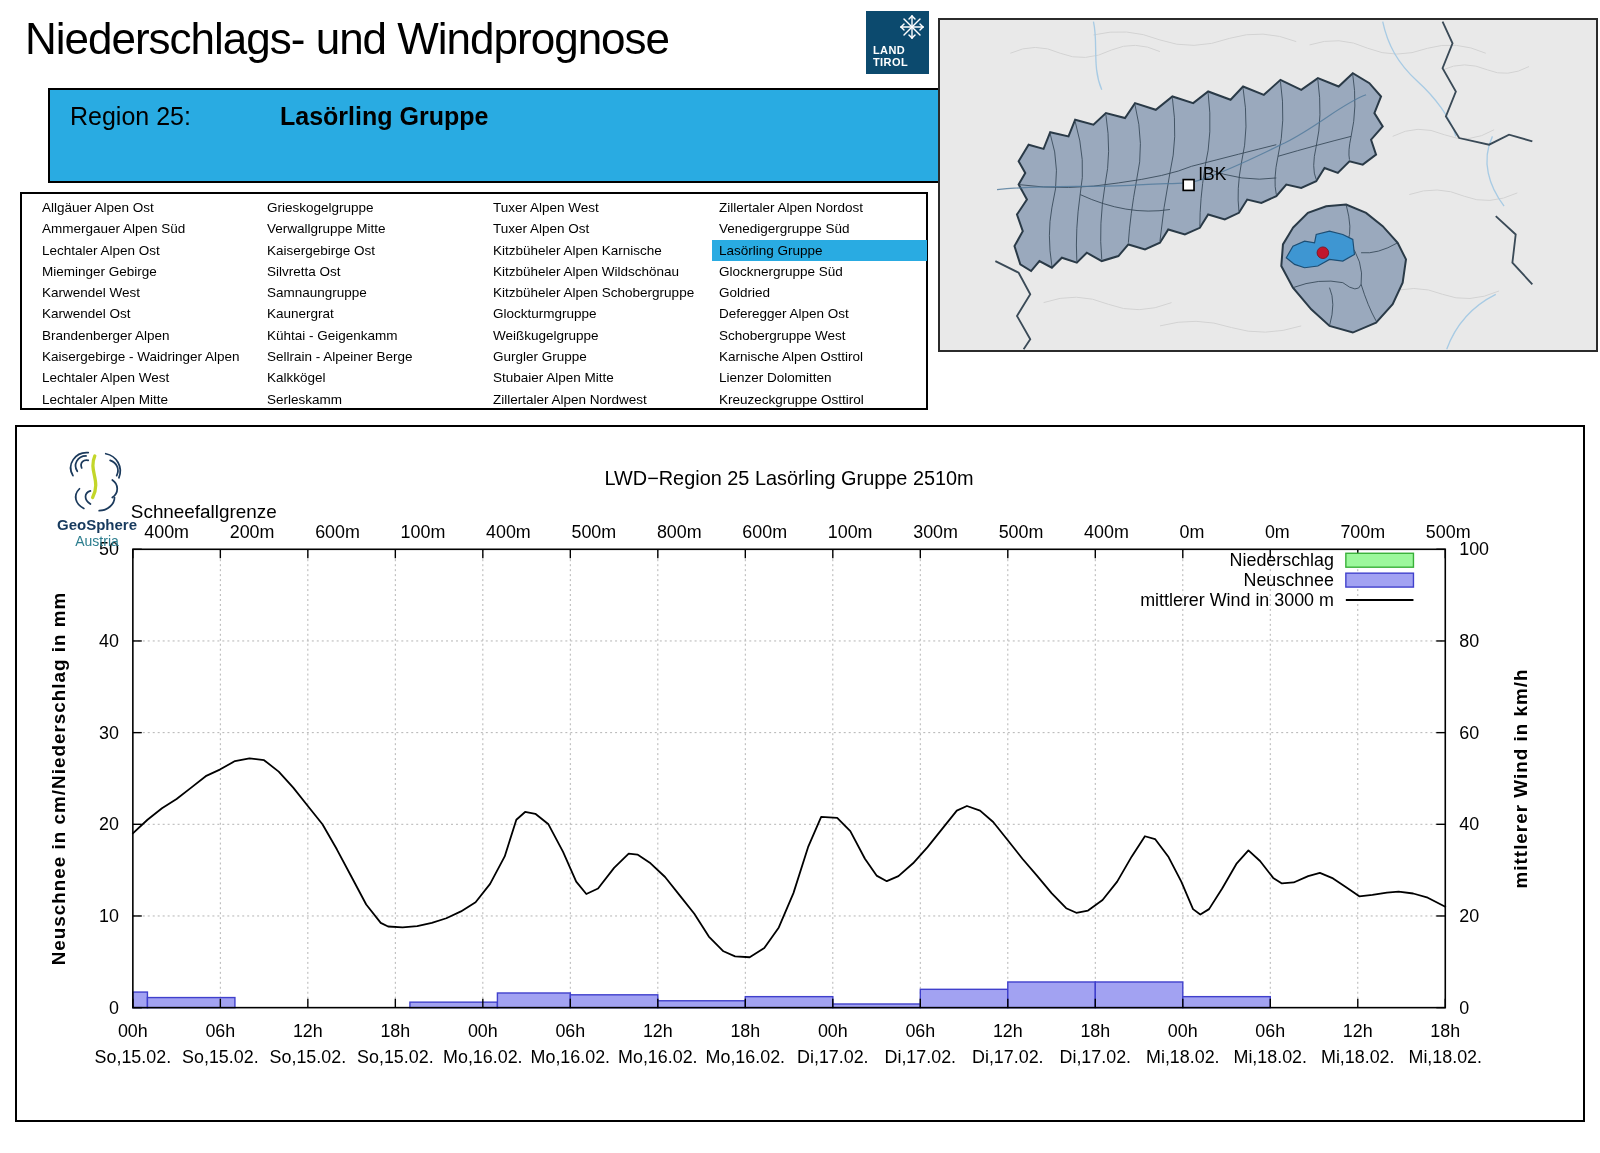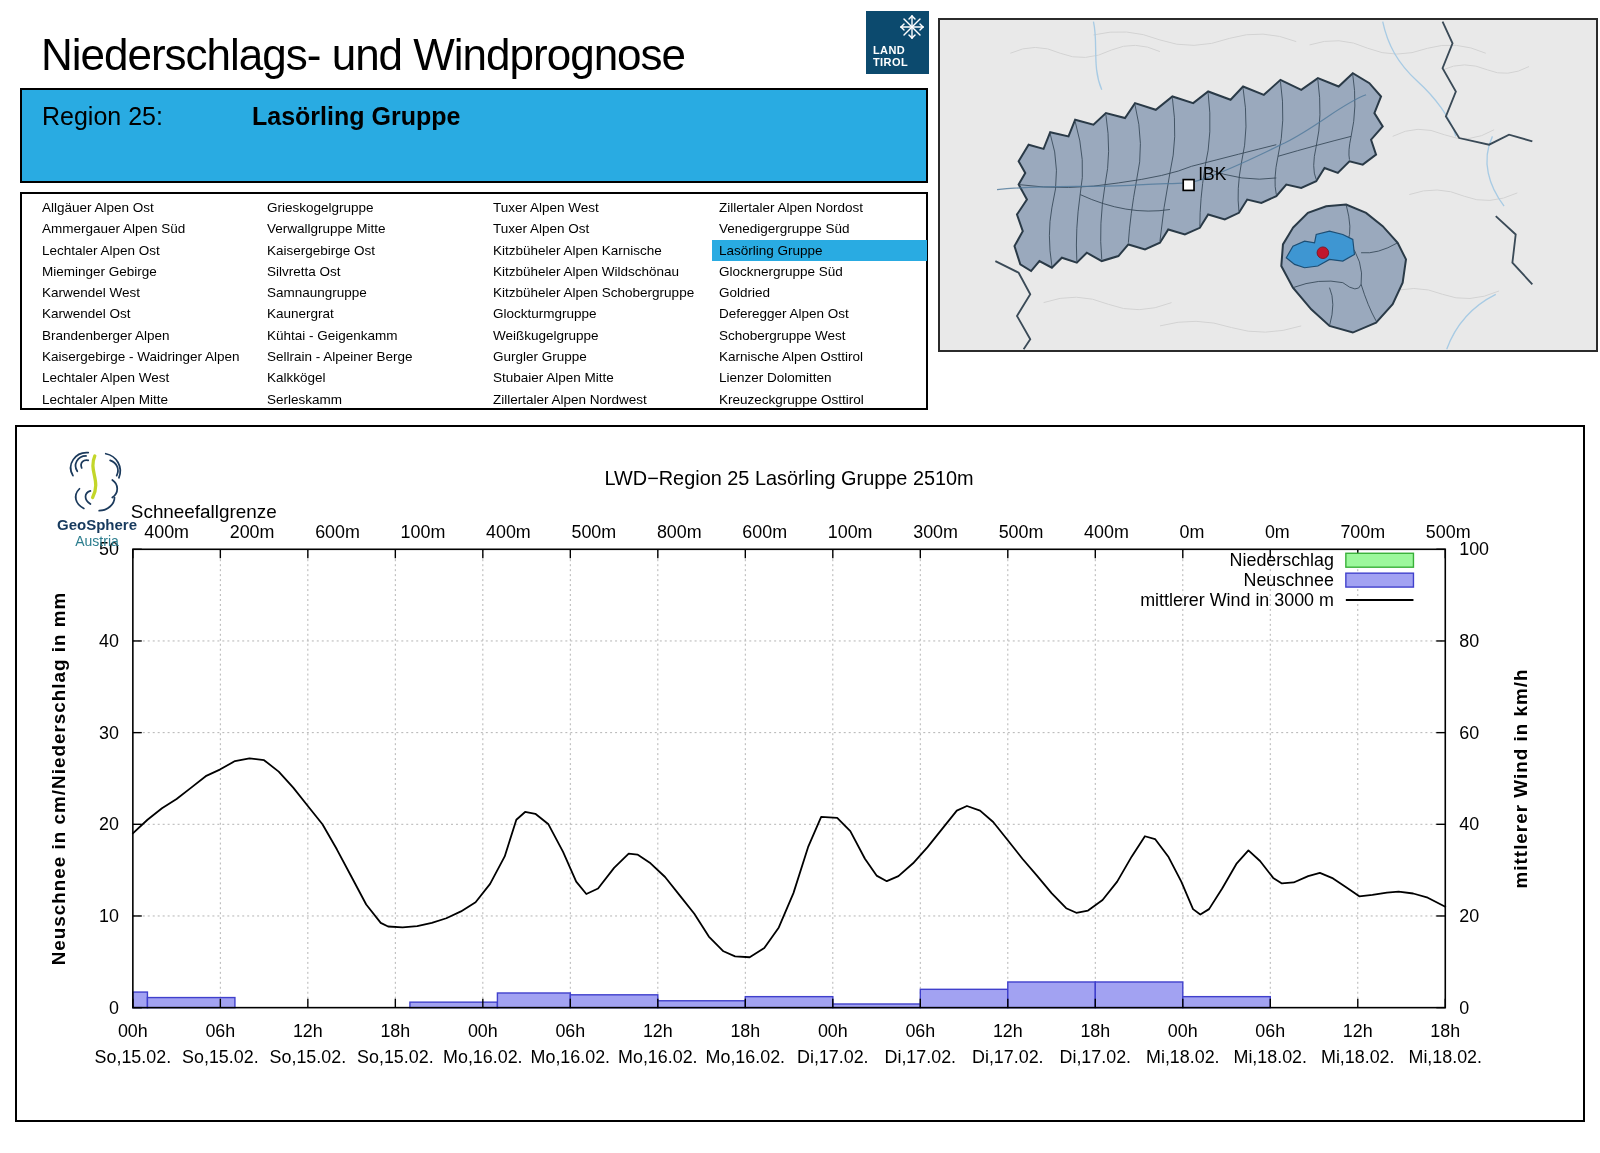--- a/index.html
+++ b/index.html
@@ -1,19 +1,19 @@
 <!DOCTYPE html>
 <html><head>
 <meta charset="utf-8">
 <style>
   html,body{margin:0;padding:0;background:#fff;}
   body{width:1600px;height:1153px;position:relative;font-family:"Liberation Sans",sans-serif;color:#000;overflow:hidden;}
 
   
-  .page-title{position:absolute;left:25px;top:14px;font-size:44px;font-weight:400;letter-spacing:-1px;margin:16px;}
+  .page-title{position:absolute;left:25px;top:14px;font-size:44px;font-weight:400;letter-spacing:-1px;margin:0;}
   .tirol-logo{position:absolute;left:866px;top:11px;width:63px;height:63px;background:#0c4a6e;}
   .tirol-logo .ltxt{position:absolute;left:7px;bottom:6px;color:#fff;font-size:11px;font-weight:bold;line-height:12px;letter-spacing:.4px;}
   .tirol-logo svg{position:absolute;right:4px;top:3px;}
 
   
   .region-box{position:absolute;left:20px;top:88px;width:908px;height:95px;background:#29abe2;border:2px solid #000;box-sizing:border-box;padding:12px 0 0 20px;}
   .rb-row{display:flex;font-size:25px;margin-bottom:7px;}
   .rb-label{width:210px;}
   .rb-value{font-weight:bold;}
 
@@ -73,21 +73,21 @@
       <line x1="2" y1="13" x2="5" y2="10"></line>
         <line x1="2" y1="13" x2="5" y2="16"></line>
       <line x1="24" y1="13" x2="21" y2="10"></line>
         <line x1="24" y1="13" x2="21" y2="16"></line>
     </g>
   </svg>
   <div class="ltxt"><span>LAND</span><br>
   <span>TIROL</span></div>
 </div>
 
-<div class="region-box" style="background: rgb(41, 171, 226);">
+<div class="region-box" style="background: rgb(41, 171, 226); margin-left: 28px;">
   <div class="rb-row">
     <span class="rb-label">Region 25:</span>
     <span class="rb-value">Lasörling Gruppe</span>
   </div>
 </div>
 
 <div class="region-list">
   <div class="rl-col c0">
       <div class="rl-item">Allgäuer Alpen Ost</div>
       <div class="rl-item">Ammergauer Alpen Süd</div>

